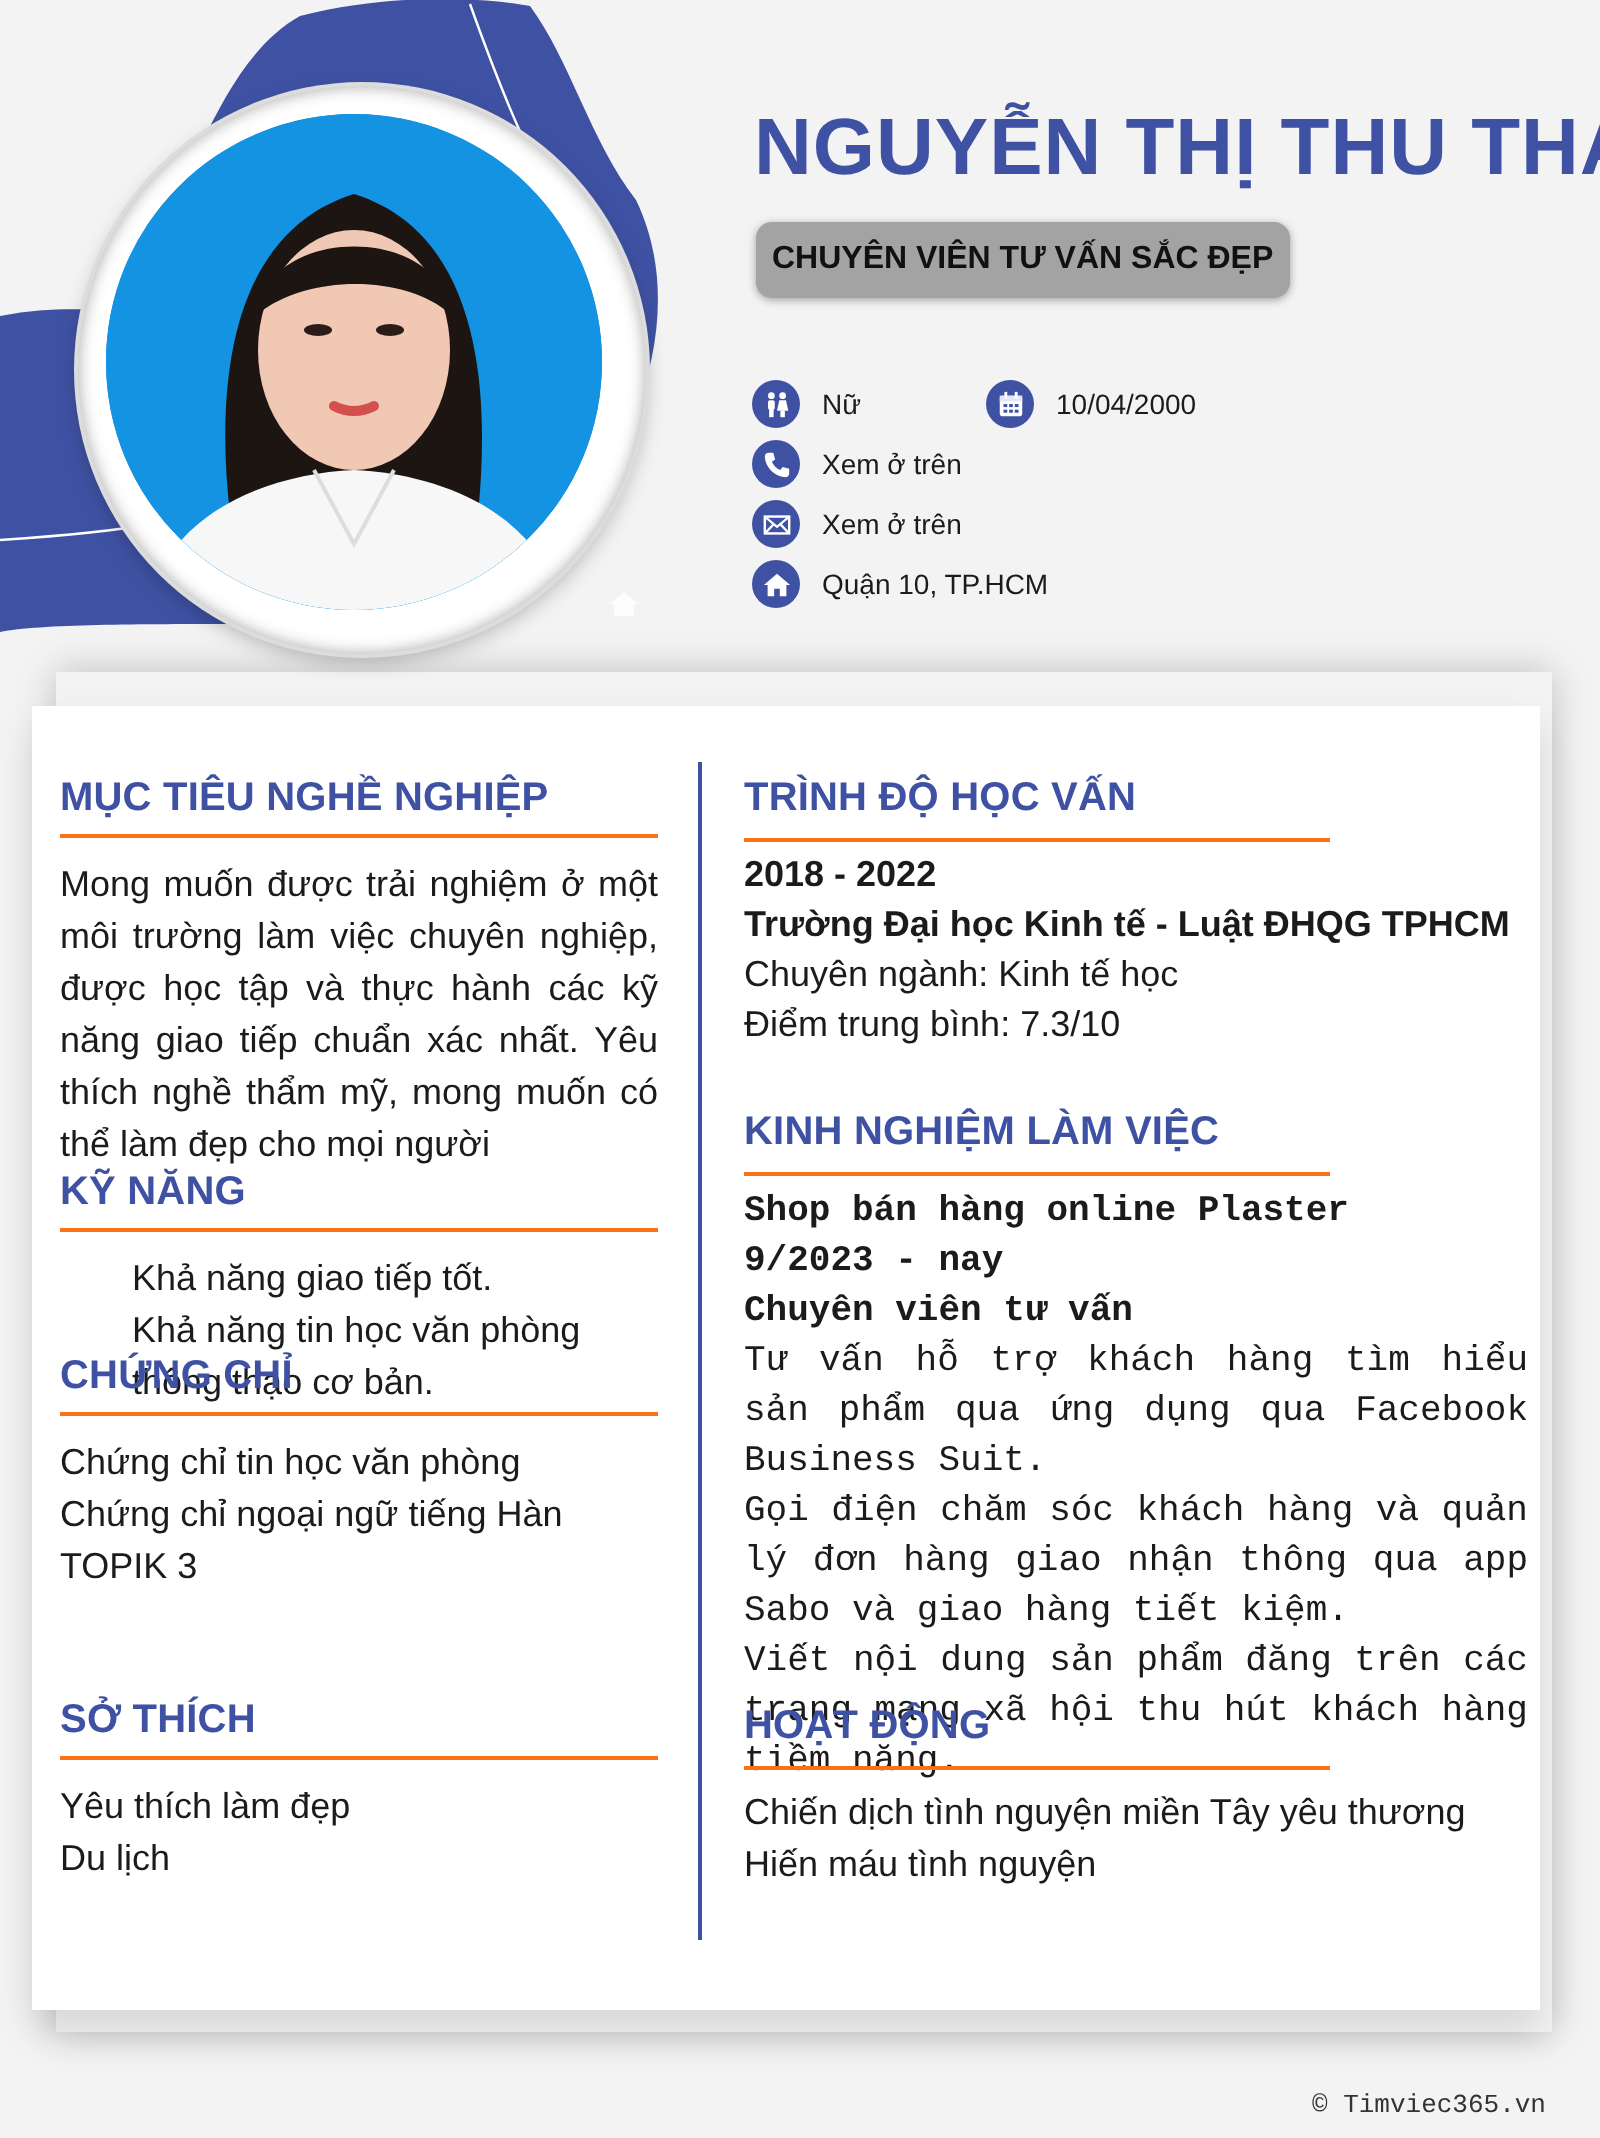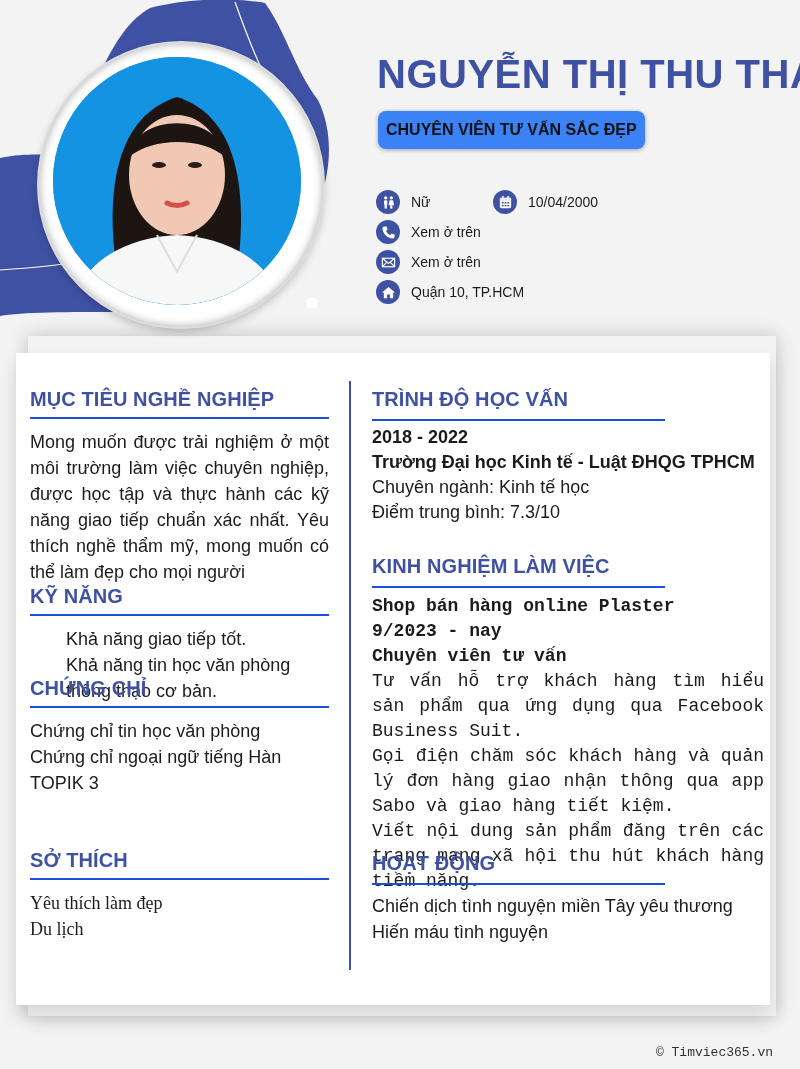--- a/index.html
+++ b/index.html
@@ -26,21 +26,21 @@
   .home-ghost { position: absolute; left: 305px; top: 296px; width: 14px; height: 12px; z-index: 2; opacity: .9; }
 
   .name {
     position: absolute; left: 377px; top: 52px;
     font-size: 40px; font-weight: 700; color: #3f51a3; letter-spacing: 0.5px;
     z-index: 2; white-space: nowrap;
   }
   .title-badge {
     position: absolute; left: 378px; top: 111px; height: 38px;
     padding: 0 8px; display: flex; align-items: center;
-    background: #3b82f6; border-radius: 8px;
+    background: #a3a3a3; border-radius: 8px;
     box-shadow: 0 1px 4px rgba(0,0,0,0.35);
     font-size: 16px; font-weight: 700; color: #111; z-index: 2; white-space: nowrap;
   }
   .contact { position: absolute; z-index: 2; display: flex; align-items: center; font-size: 14px; color: #1b1b1b; white-space: nowrap; }
   .contact .ic {
     width: 24px; height: 24px; border-radius: 50%; background: #3f51a3;
     display: flex; align-items: center; justify-content: center; margin-right: 11px; flex: 0 0 24px;
   }
   .contact .ic svg { width: 15px; height: 15px; }
 
@@ -52,21 +52,21 @@
   .paper {
     position: absolute; left: 16px; top: 353px; width: 754px; height: 652px;
     background: #fff; z-index: 2;
     box-shadow: 0 10px 18px rgba(0,0,0,0.12);
   }
   .divider { position: absolute; left: 349px; top: 381px; width: 2px; height: 589px; background: #3f51a3; z-index: 3; }
 
   .section { position: absolute; z-index: 3; }
   .section h2 {
     font-size: 20px; font-weight: 700; color: #3f51a3; letter-spacing: 0.1px;
-    padding-bottom: 6px; border-bottom: 2px solid #1d4ed8; white-space: nowrap;
+    padding-bottom: 6px; border-bottom: 2px solid #f97316; white-space: nowrap;
   }
   .section .body { font-size: 18px; color: #1b1b1b; line-height: 26px; }
   .section .body p.just { text-align: justify; }
   .section .bold { font-weight: 700; }
   .left-sec { left: 30px; width: 299px; }
   .right-sec { left: 372px; width: 392px; }
   .right-sec h2 { width: 293px; }
   .footer { position: absolute; right: 27px; top: 1045px; font-family: "Liberation Mono", "DejaVu Sans Mono", monospace; font-size: 13px; color: #333; z-index: 2; }
 </style>
 </head>
@@ -179,21 +179,21 @@
 <div class="section left-sec" style="top:677px;">
   <h2>CHỨNG CHỈ</h2>
   <div class="body" style="margin-top:10px;">
     <p>Chứng chỉ tin học văn phòng</p>
     <p>Chứng chỉ ngoại ngữ tiếng Hàn TOPIK 3</p>
   </div>
 </div>
 
 <div class="section left-sec" style="top:849px;">
   <h2>SỞ THÍCH</h2>
-  <div class="body" style="margin-top:10px;font-family:Liberation Serif, serif;">
+  <div class="body" style="margin-top:10px;">
     <p>Yêu thích làm đẹp</p>
     <p>Du lịch</p>
   </div>
 </div>
 
 <div class="section right-sec" style="top:388px;">
   <h2 style="padding-bottom:8px;">TRÌNH ĐỘ HỌC VẤN</h2>
   <div class="body" style="margin-top:4px; line-height:25px;">
     <p class="bold">2018 - 2022</p>
     <p class="bold">Trường Đại học Kinh tế - Luật ĐHQG TPHCM</p>

